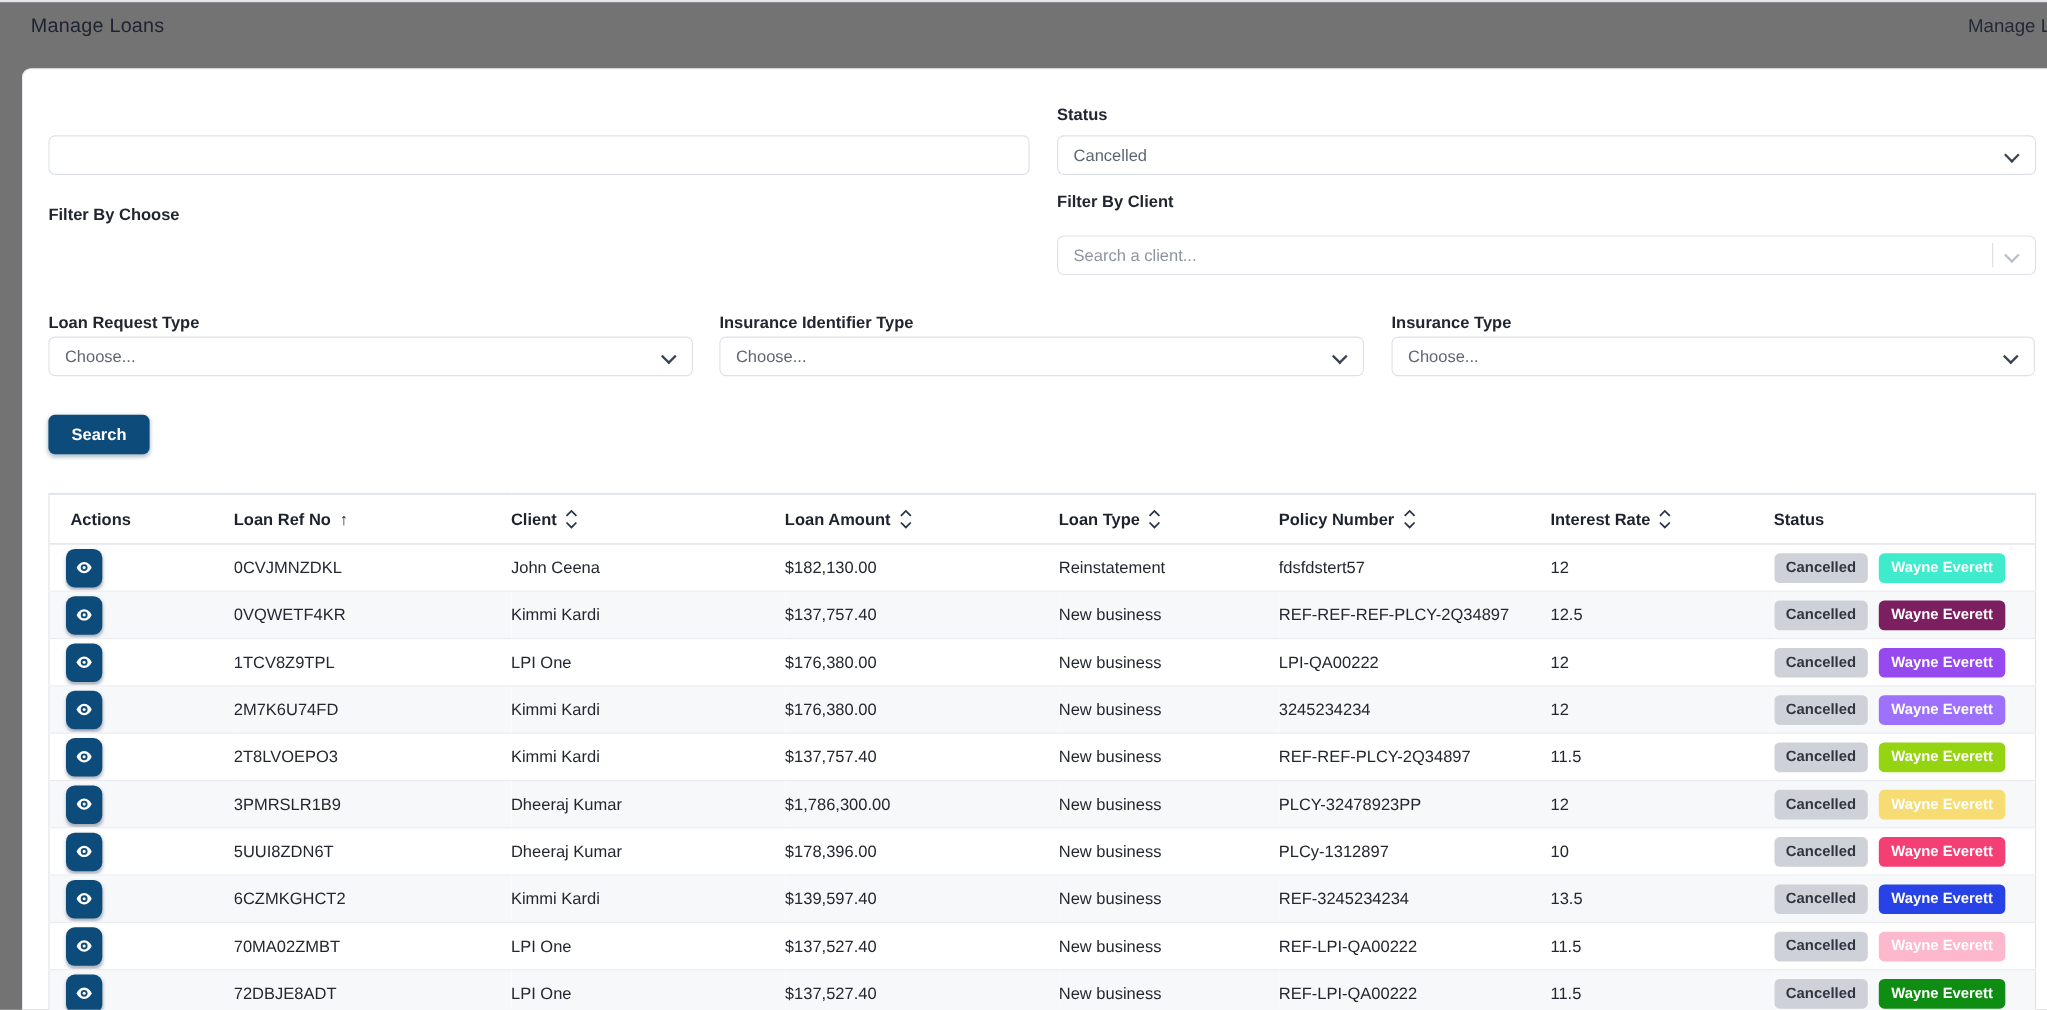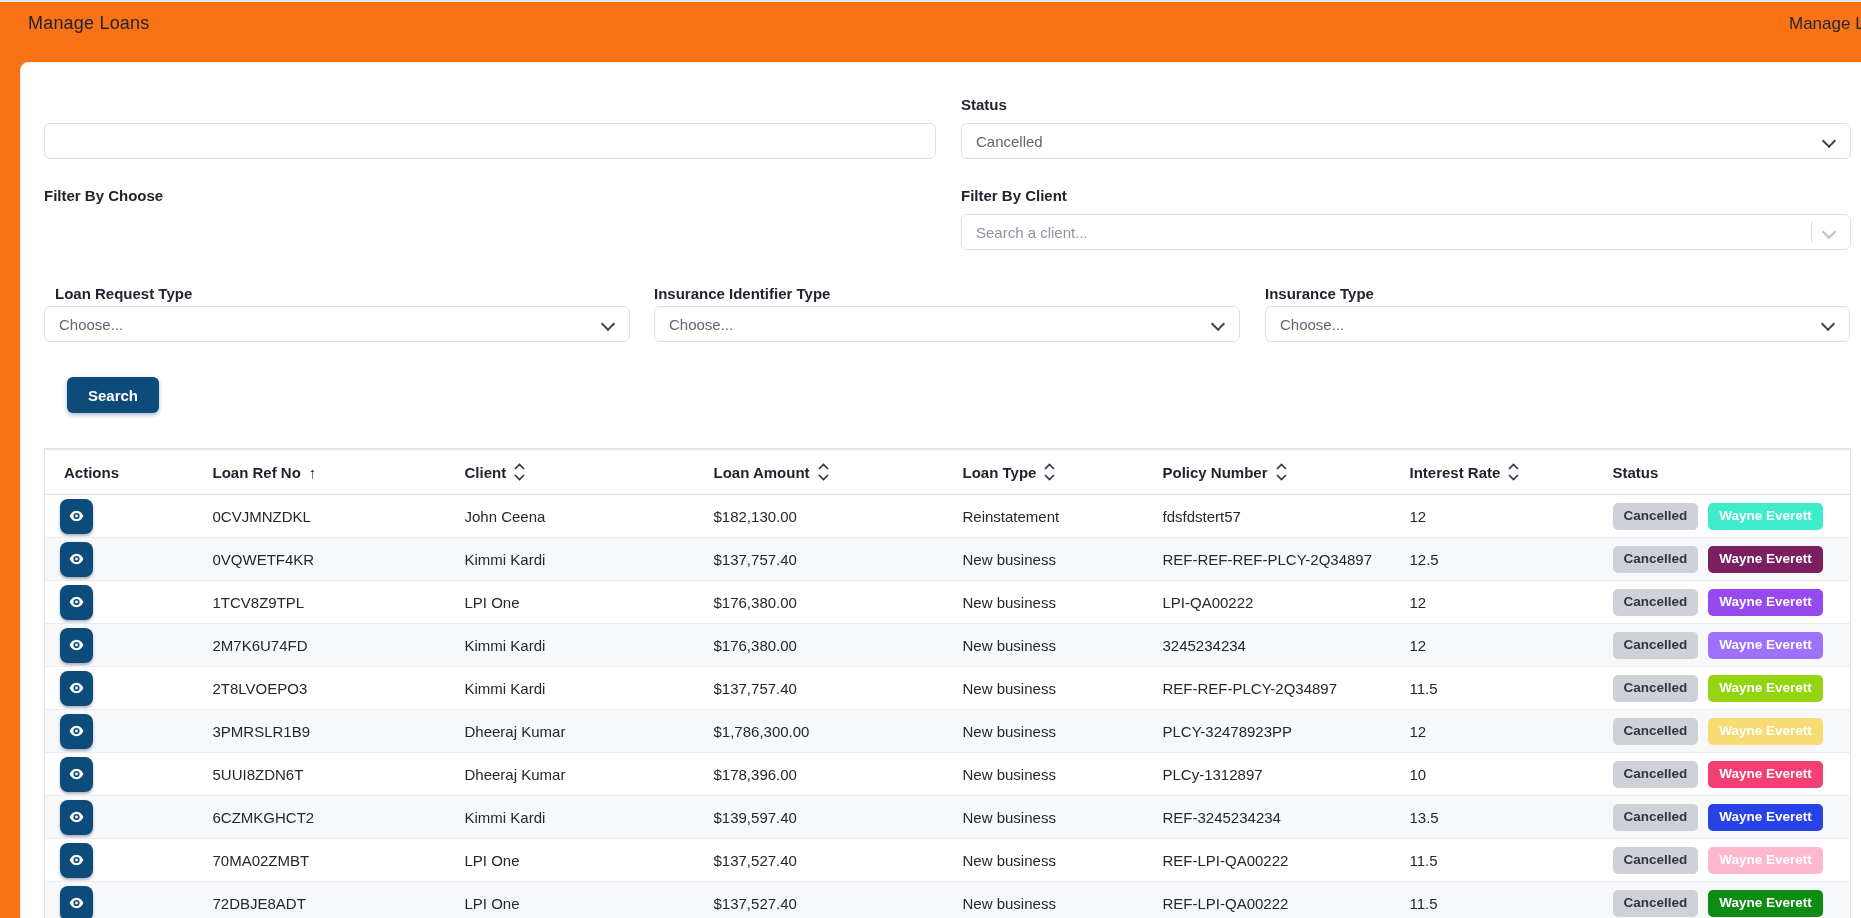--- a/index.html
+++ b/index.html
@@ -1,18 +1,18 @@
 <!DOCTYPE html>
 <html><head>
 <meta charset="utf-8">
 <style>
   html,body{margin:0;padding:0;}
   #app{
     position:relative;width:1861px;height:918px;overflow:hidden;
-    background:#f97316;font-family:"Liberation Sans",sans-serif;
+    background:#737373;font-family:"Liberation Sans",sans-serif;
     -webkit-font-smoothing:antialiased;
   }
   .top-line{position:absolute;top:0;left:0;right:0;height:2px;background:#e3e5ea;}
   .page-title{position:absolute;left:28px;top:13px;font-size:18px;font-weight:500;color:#1d2330;letter-spacing:.2px;}
   .breadcrumb{position:absolute;left:1789px;top:14px;font-size:17px;color:#232936;white-space:nowrap;}
 
   .card{
     position:absolute;left:20px;top:62px;width:1845px;height:980px;
     background:#fff;border:1px solid #e7e9ee;border-radius:8px 0 0 0;box-sizing:border-box;
   }
@@ -31,21 +31,20 @@
     border-right:2px solid #3c4350;border-bottom:2px solid #3c4350;transform:rotate(45deg);
   }
   .chev.light{border-color:#b9bfca;}
   .s2-divider{position:absolute;right:38px;top:6px;bottom:6px;width:1px;background:#dadde3;}
 
   .search-btn{
     position:absolute;left:23px;top:314px;width:92px;height:36px;
     background:#0d4b7a;color:#fff;font-weight:700;font-size:15px;
     border:none;border-radius:6px;box-shadow:0 2px 4px rgba(13,60,100,.35);cursor:pointer;
     font-family:"Liberation Sans",sans-serif;
-    margin-left:23px;
   }
 
   table.loans{
     position:absolute;left:23px;top:385px;width:1806px;
     border-collapse:collapse;table-layout:fixed;background:#fff;
     border:1px solid #dfe2e8;border-top:2px solid #e2e5ea;
   }
   table.loans th{
     height:44px;text-align:left;font-size:15px;color:#1d222c;font-weight:700;
     border-bottom:1px solid #d8dbe1;padding:0;vertical-align:middle;white-space:nowrap;
@@ -86,28 +85,28 @@
     <input class="control" style="left: 23px; top: 60px; width: 892px;" type="text" value="">
 
     <div class="f-label" style="left:940px;top:33px;">Status</div>
     <div class="control" style="left:940px;top:60px;width:890px;">
       <span class="value">Cancelled</span>
       <span class="chev"></span>
     </div>
 
     <div class="f-label" style="left:23px;top:124px;">Filter By Choose</div>
 
-    <div class="f-label" style="left:940px;top:124px;">Filter By Client</div>
+    <div class="f-label" style="left:940px;top:112px;">Filter By Client</div>
     <div class="control" style="left:940px;top:151px;width:890px;text-align:center;">
       <span class="placeholder">Search a client...</span>
       <span class="s2-divider"></span>
       <span class="chev light"></span>
     </div>
 
-    <div class="f-label" style="left:34px;top:222px;">Loan Request Type</div>
+    <div class="f-label" style="left:23px;top:222px;">Loan Request Type</div>
     <div class="control" style="left:23px;top:243px;width:586px;">
       <span class="value">Choose...</span>
       <span class="chev"></span>
     </div>
 
     <div class="f-label" style="left:633px;top:222px;">Insurance Identifier Type</div>
     <div class="control" style="left:633px;top:243px;width:586px;">
       <span class="value">Choose...</span>
       <span class="chev"></span>
     </div>

